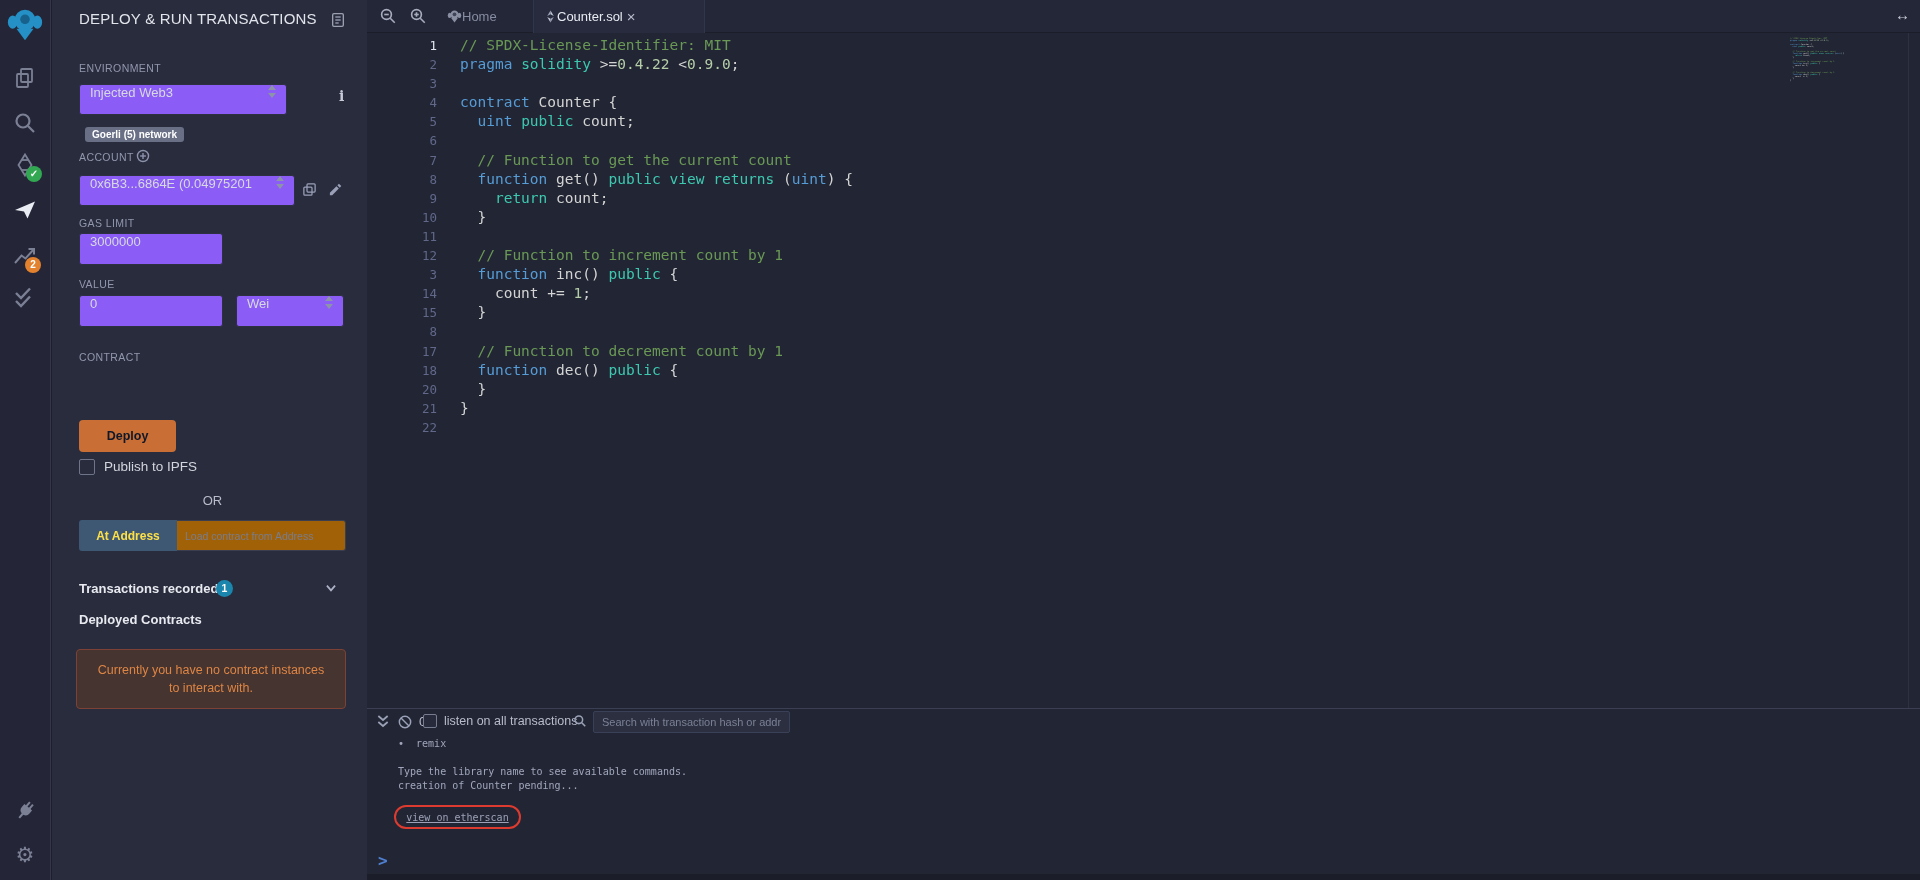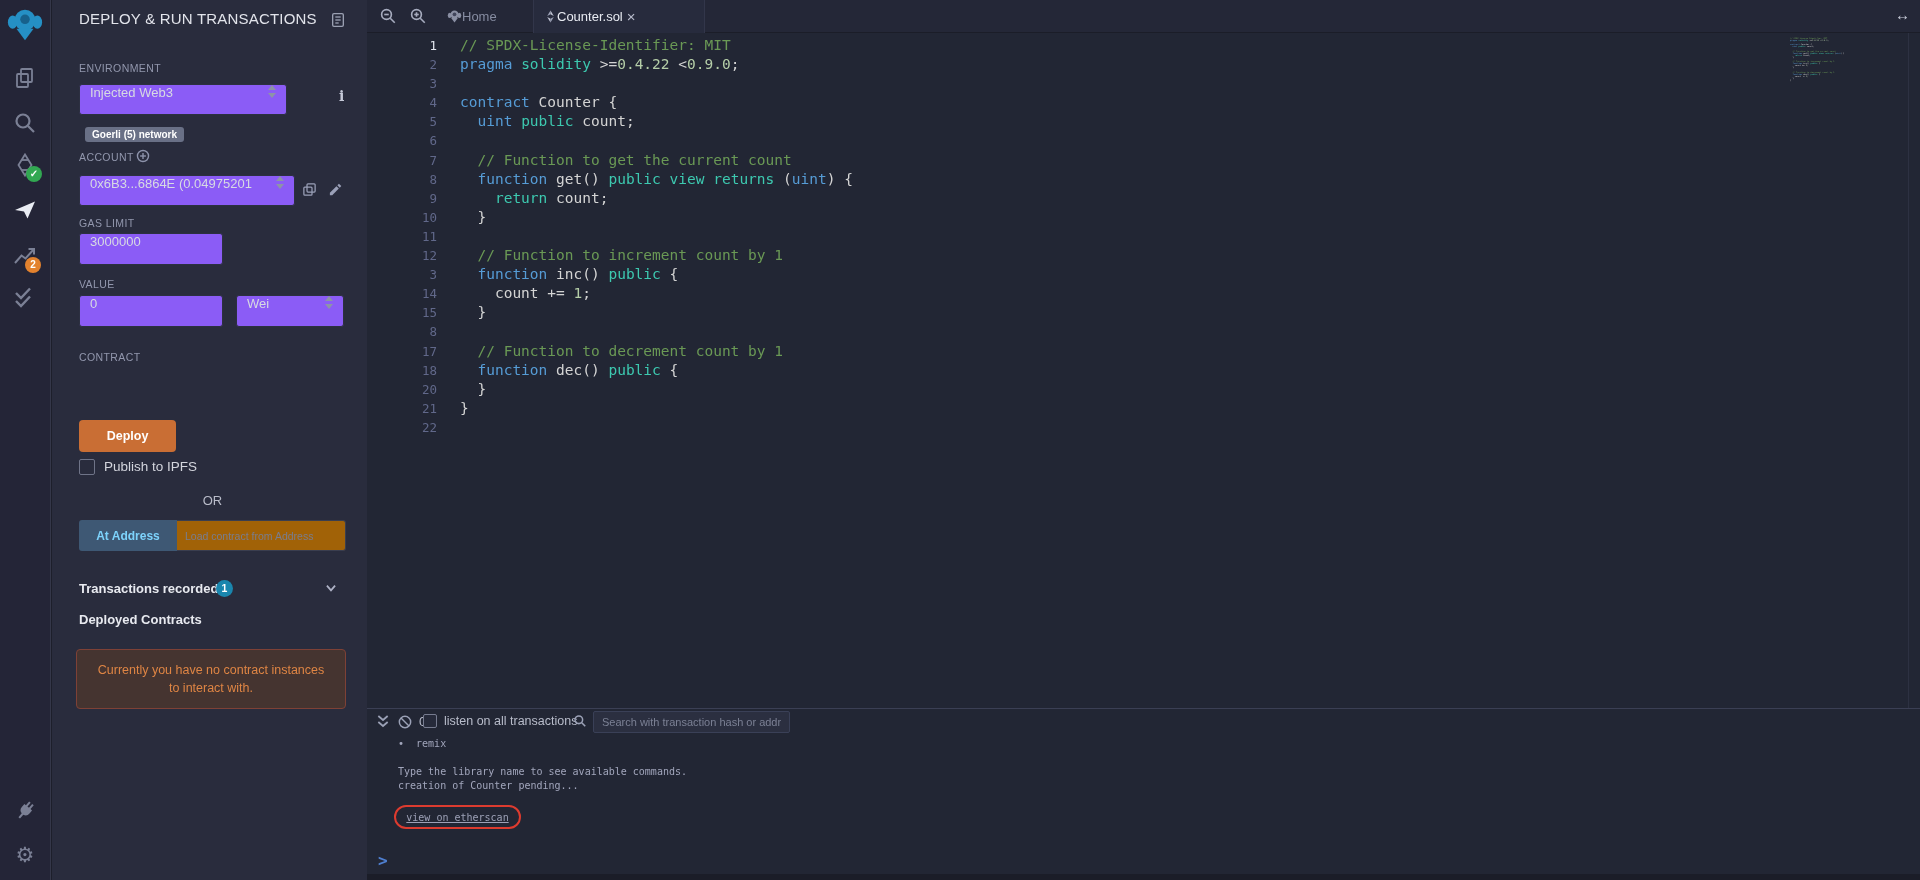--- a/index.html
+++ b/index.html
@@ -24,25 +24,25 @@
                color:#d7dae2; font-size:13px; display:flex; align-items:flex-start;
                padding:0 10px; cursor:pointer; }
   .inp { cursor:text; }
   .stepper { margin-left:auto; display:flex; flex-direction:column; gap:3px; align-items:center; }
   .stepper .up { width:0; height:0; border-left:4px solid transparent; border-right:4px solid transparent;
                  border-bottom:5px solid #8d93a8; }
   .stepper .dn { width:0; height:0; border-left:4px solid transparent; border-right:4px solid transparent;
                  border-top:5px solid #8d93a8; }
   .net-badge { background:#697086; color:#fff; font-size:10px; font-weight:bold;
                padding:2px 7px; border-radius:3px; display:inline-block; }
-  .btn-deploy { background:#c96e34; border:none; border-radius:4px; color:#ffffff;
+  .btn-deploy { background:#c96e34; border:none; border-radius:4px; color:#0f172a;
                 font-size:12.5px; font-weight:600; cursor:pointer;
                 display:flex; align-items:center; justify-content:center; }
   .chk { background:transparent; border:1px solid #6f7488; border-radius:2px; cursor:pointer; }
-  .btn-ataddr { background:#3e5874; border:none; border-radius:3px 0 0 3px; color:#7dd3fc;
+  .btn-ataddr { background:#3e5874; border:none; border-radius:3px 0 0 3px; color:#fde047;
                 font-size:12px; font-weight:600; cursor:pointer;
                 display:flex; align-items:center; justify-content:center; }
   .ataddr-inp { background:#a16207; border:1px solid #3a3e4f; border-left:none; border-radius:0 3px 3px 0; }
   .ataddr-inp::placeholder { color:#787d90; font-size:10.5px; }
   input.raw { outline:none; color:#d7dae2; font-size:13px; font-family:"Liberation Sans",sans-serif; }
   .count-badge { width:17px; height:17px; border-radius:50%; background:#1a86ae; color:#fff;
                  font-size:10.5px; font-weight:bold; text-align:center; line-height:17px; }
   .warn-box { background:#453430; border:1px solid #7e4136; border-radius:4px;
               color:#df8544; font-size:12.5px; line-height:1.45; text-align:center;
               padding:11px 16px; }

